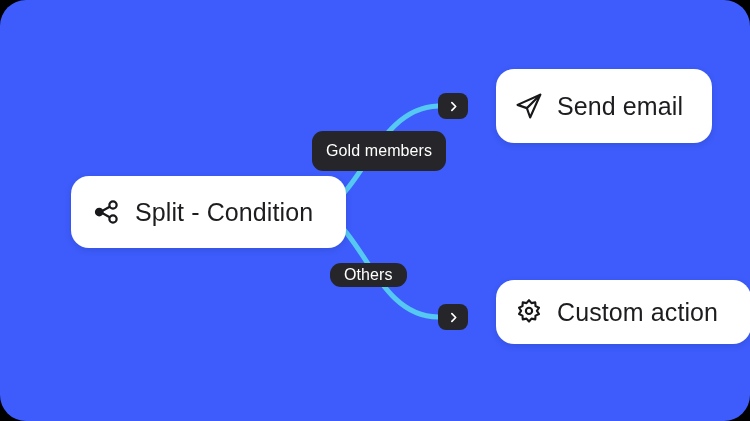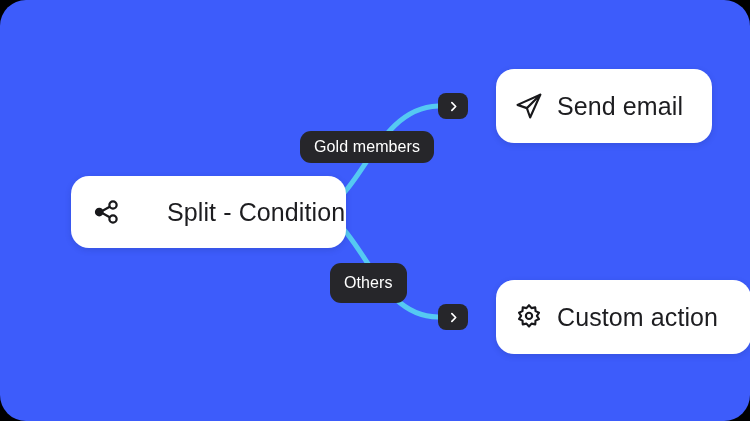--- a/index.html
+++ b/index.html
@@ -66,40 +66,39 @@
     line-height: 1;
   }
 
   
   #node-split {
     left: 35px;
     top: 176px;
     width: 275px;
     height: 72px;
     padding: 0 20px 0 20px;
-    gap: 32px;
   }
   #node-split .node-icon { width: 30px; height: 30px; margin-right: 14px; }
 
   
   #node-send-email {
     left: 460px;
     top: 69px;
     width: 216px;
     height: 74px;
     padding: 0 18px 0 18px;
   }
   #node-send-email .node-icon { width: 30px; height: 30px; margin-right: 13px; }
 
   
   #node-custom-action {
     left: 460px;
     top: 280px;
     width: 255px;
-    height: 74px;
+    height: 64px;
     padding: 0 18px 0 18px;
   }
   #node-custom-action .node-icon { width: 30px; height: 30px; margin-right: 13px; }
 
   
   .port {
     position: absolute;
     z-index: 2;
     width: 30px;
     height: 26px;
@@ -123,29 +122,29 @@
     align-items: center;
     justify-content: center;
     color: #ffffff;
     font-size: 16px;
     letter-spacing: 0.1px;
     white-space: nowrap;
     line-height: 1;
     box-sizing: border-box;
   }
   #pill-gold-members {
-    left: 300px;
+    left: 312px;
     top: 131px;
-    height: 32px;
+    height: 40px;
     padding: 4px 14px;
   }
   #pill-others {
     left: 330px;
     top: 263px;
-    height: 40px;
+    height: 24px;
     padding: 0 14px;
   }
 </style>
 </head>
 <body>
 
 <div class="canvas">
 
   <svg class="connectors" viewBox="0 0 750 421" width="750" height="421" fill="none" xmlns="http://www.w3.org/2000/svg">
     <path d="M 311 211 C 360 211, 372 108, 438 106" stroke="#55c9f2" stroke-width="5" stroke-linecap="round" fill="none"></path>

